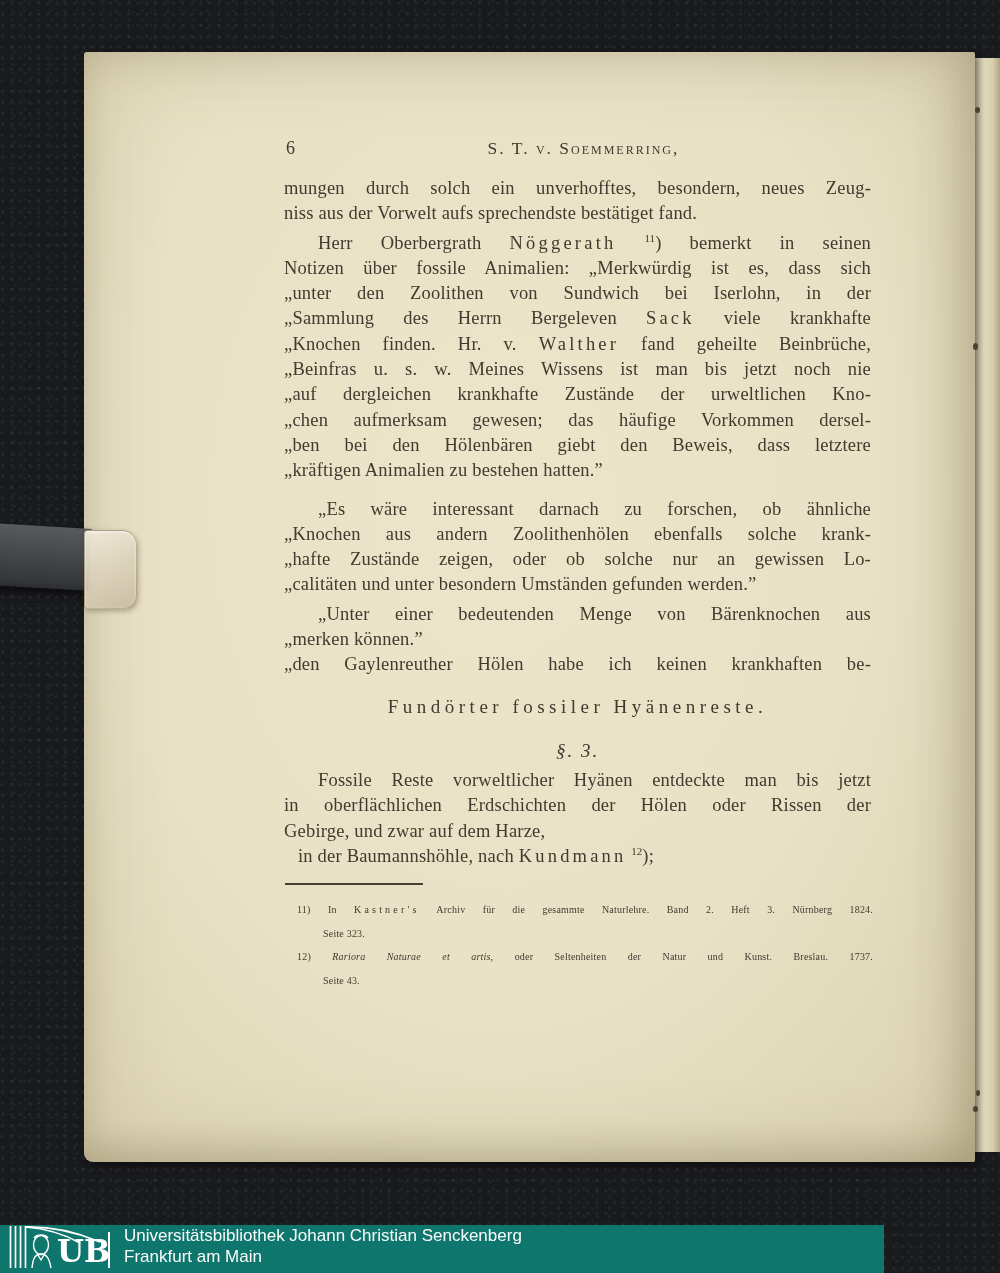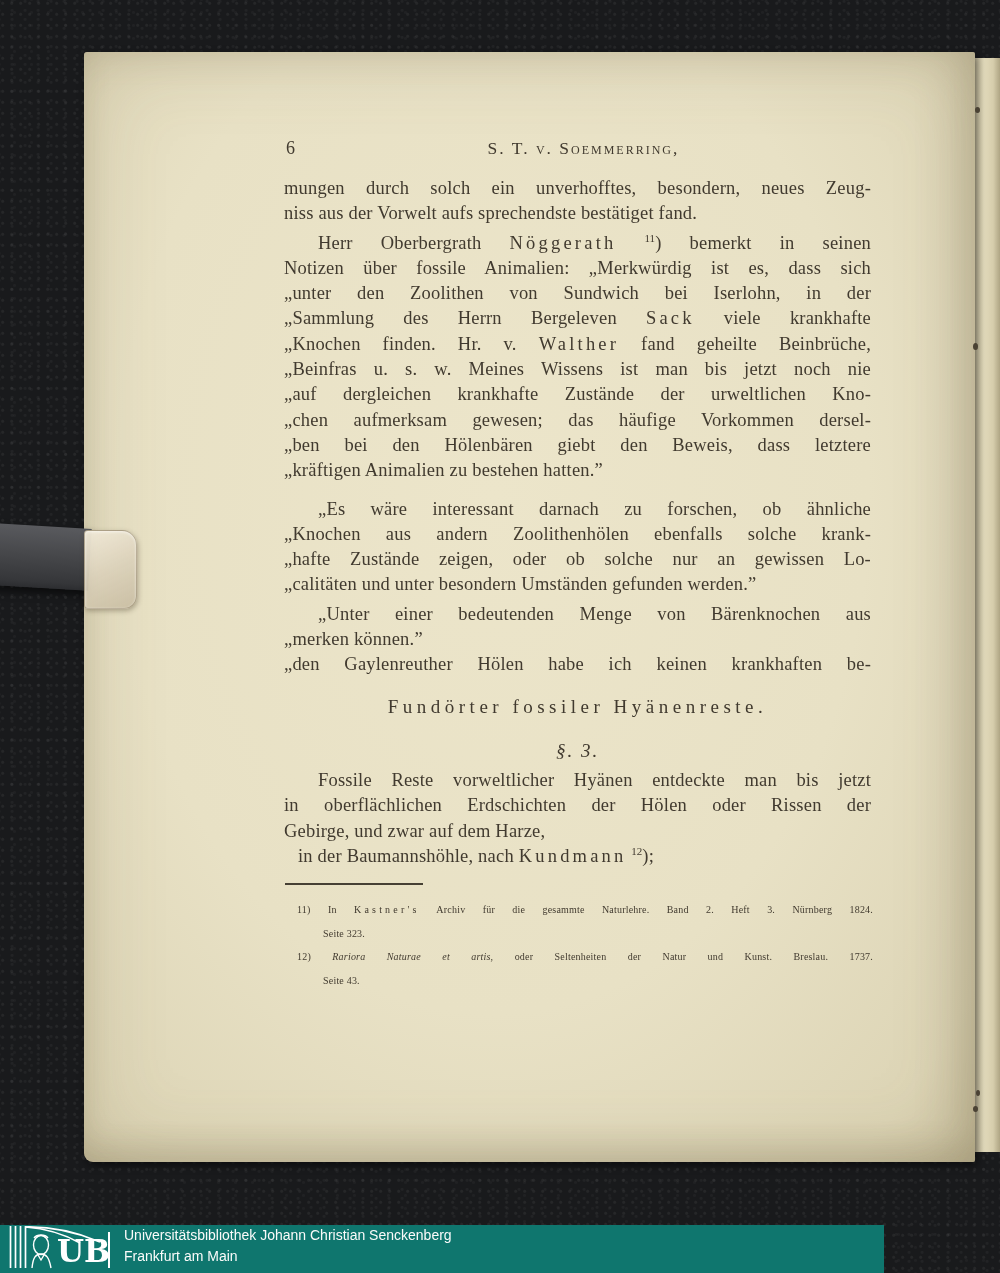--- a/index.html
+++ b/index.html
@@ -60,21 +60,21 @@
     background:linear-gradient(155deg, rgba(240,233,215,.97), rgba(219,209,186,.93) 50%, rgba(199,188,161,.9));
     border:1px solid rgba(128,116,90,.45);border-radius:4px 15px 13px 4px;
     box-shadow:1px 2px 5px rgba(60,50,30,.35), inset 0 1px 3px rgba(255,255,255,.6);}
 
   .speck{position:absolute;border-radius:50%;background:#4a4234;}
 
   
   .footerbar{position:absolute;left:0;top:1225px;width:884px;height:48px;background:#0f766e;
     display:flex;align-items:flex-start;font-family:"Liberation Sans","DejaVu Sans",sans-serif;}
   .logo{margin-left:8px;flex:0 0 auto;}
-  .ftext{margin-left:12px;color:#fbfbfa;font-size:14px;line-height:21px;}
+  .ftext{margin-left:12px;color:#fbfbfa;font-size:17px;line-height:21px;}
 </style>
 </head>
 <body>
 
 <div class="stage">
   <div class="cover"></div>
 
   <div class="sliver"></div>
 
   <div class="page">

